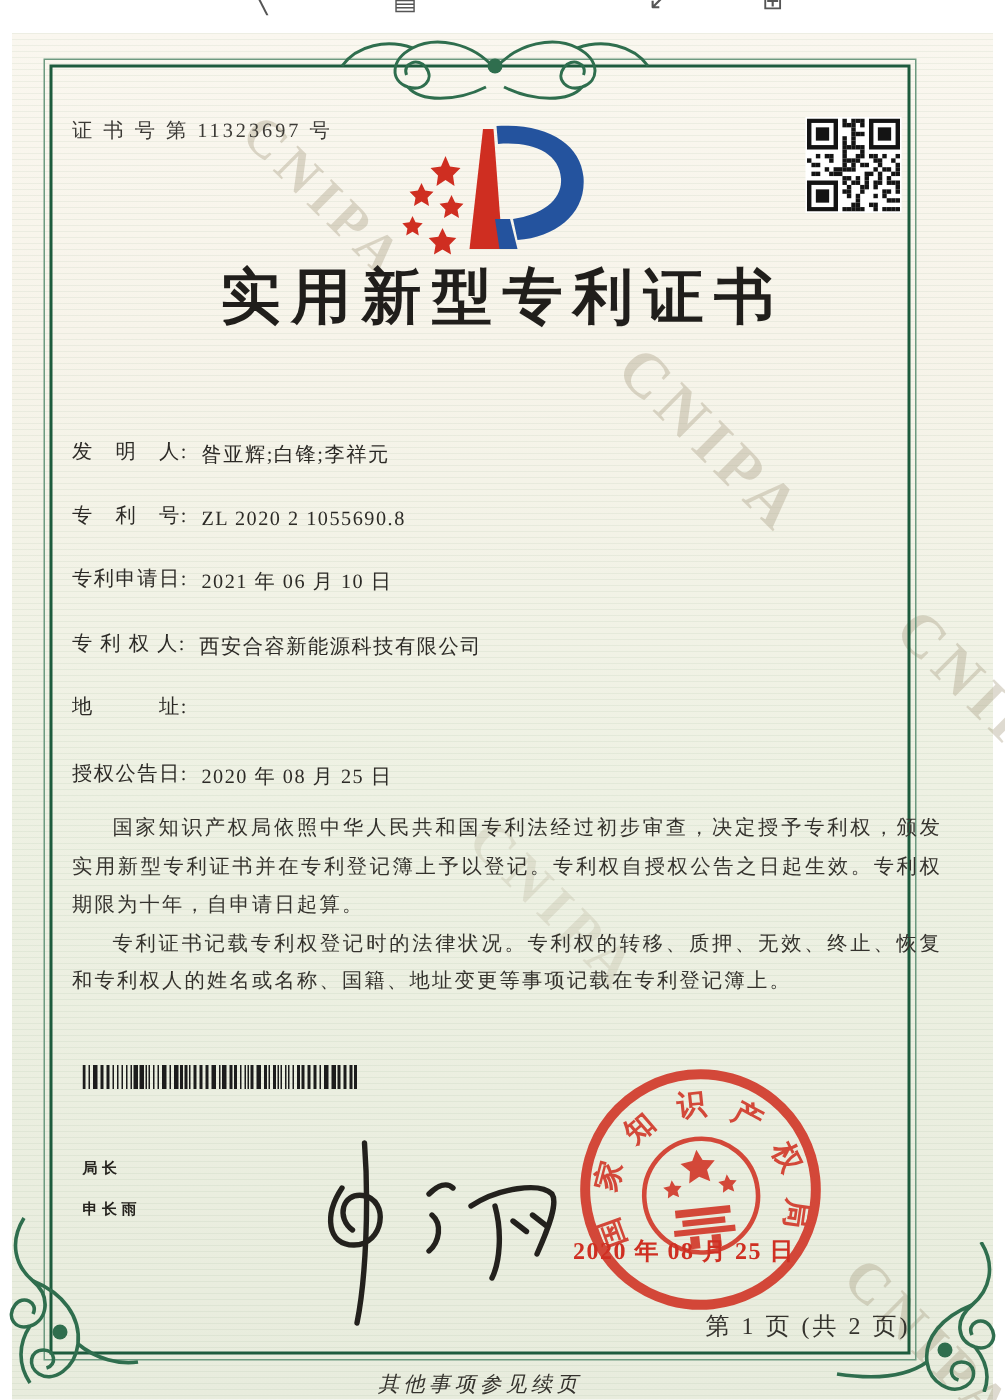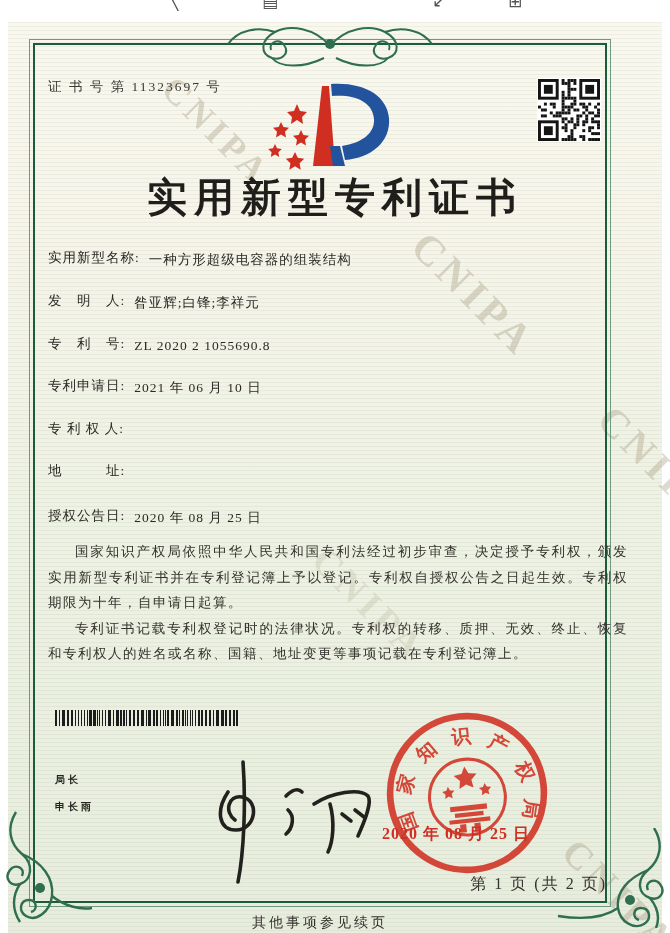--- a/index.html
+++ b/index.html
@@ -45,21 +45,21 @@
   .signature { position:absolute; left:190px; top:718px; width:180px; height:150px; }
   
   .seal { position:absolute; left:377px; top:689px; width:164px; height:164px; transform:rotate(-6deg); opacity:.92; }
   .seal-char { font-size:19px; font-weight:bold; fill:#d23a2b; font-family:"Liberation Serif",serif; }
   .seal-date { position:absolute; left:368px; top:802px; width:160px; text-align:center;
     font-size:16px; font-weight:bold; color:#cf2f22; letter-spacing:1px; z-index:3; }
   
   .pagenote { position:absolute; left:25px; top:852px; width:574px; text-align:right;
     font-size:16px; letter-spacing:2px; color:#35332e; }
   .contnote { position:absolute; left:25px; top:892px; width:574px; text-align:center;
-    font-size:14px; letter-spacing:3px; color:#34322d; }
+    font-size:14px; font-style:italic; letter-spacing:3px; color:#34322d; }
   
   .orn { position:absolute; z-index:2; }
 </style>
 </head>
 <body>
 
 <div class="appbar">
   <span class="tico" style="left:168px">╲</span>
   <span class="tico" style="left:262px">▤</span>
   <span class="tico" style="left:348px;color:#c3c3c3">ˇ</span>
@@ -246,38 +246,35 @@
       <rect x="14" y="0" width="7" height="7" fill="#141414"></rect>
       <rect x="15" y="1" width="5" height="5" fill="#ffffff"></rect>
       <rect x="16" y="2" width="3" height="3" fill="#141414"></rect>
       <rect x="0" y="14" width="7" height="7" fill="#141414"></rect>
       <rect x="1" y="15" width="5" height="5" fill="#ffffff"></rect>
       <rect x="2" y="16" width="3" height="3" fill="#141414"></rect>
     </svg>
 
   <div class="title">实用新型专利证书</div>
 
-  <div class="row" style="top:227px">
-    <span class="lab">实用新型名称:</span>
-    <span class="val">一种方形超级电容器的组装结构</span>
-  </div>
   <div class="row" style="top:270px">
     <span class="lab">发　明　人:</span>
     <span class="val">昝亚辉;白锋;李祥元</span>
   </div>
   <div class="row" style="top:313px">
     <span class="lab">专　利　号:</span>
     <span class="val">ZL 2020 2 1055690.8</span>
   </div>
   <div class="row" style="top:355px">
     <span class="lab">专利申请日:</span>
     <span class="val">2021 年 06 月 10 日</span>
   </div>
   <div class="row" style="top:398px">
     <span class="lab">专 利 权 人:</span>
+    <span class="val">西安合容新能源科技有限公司</span>
   </div>
   <div class="row" style="top:440px">
     <span class="lab">地　　　址:</span>
   </div>
   <div class="row" style="top:485px">
     <span class="lab">授权公告日:</span>
     <span class="val">2020 年 08 月 25 日</span>
   </div>
 
   <div class="paras">

